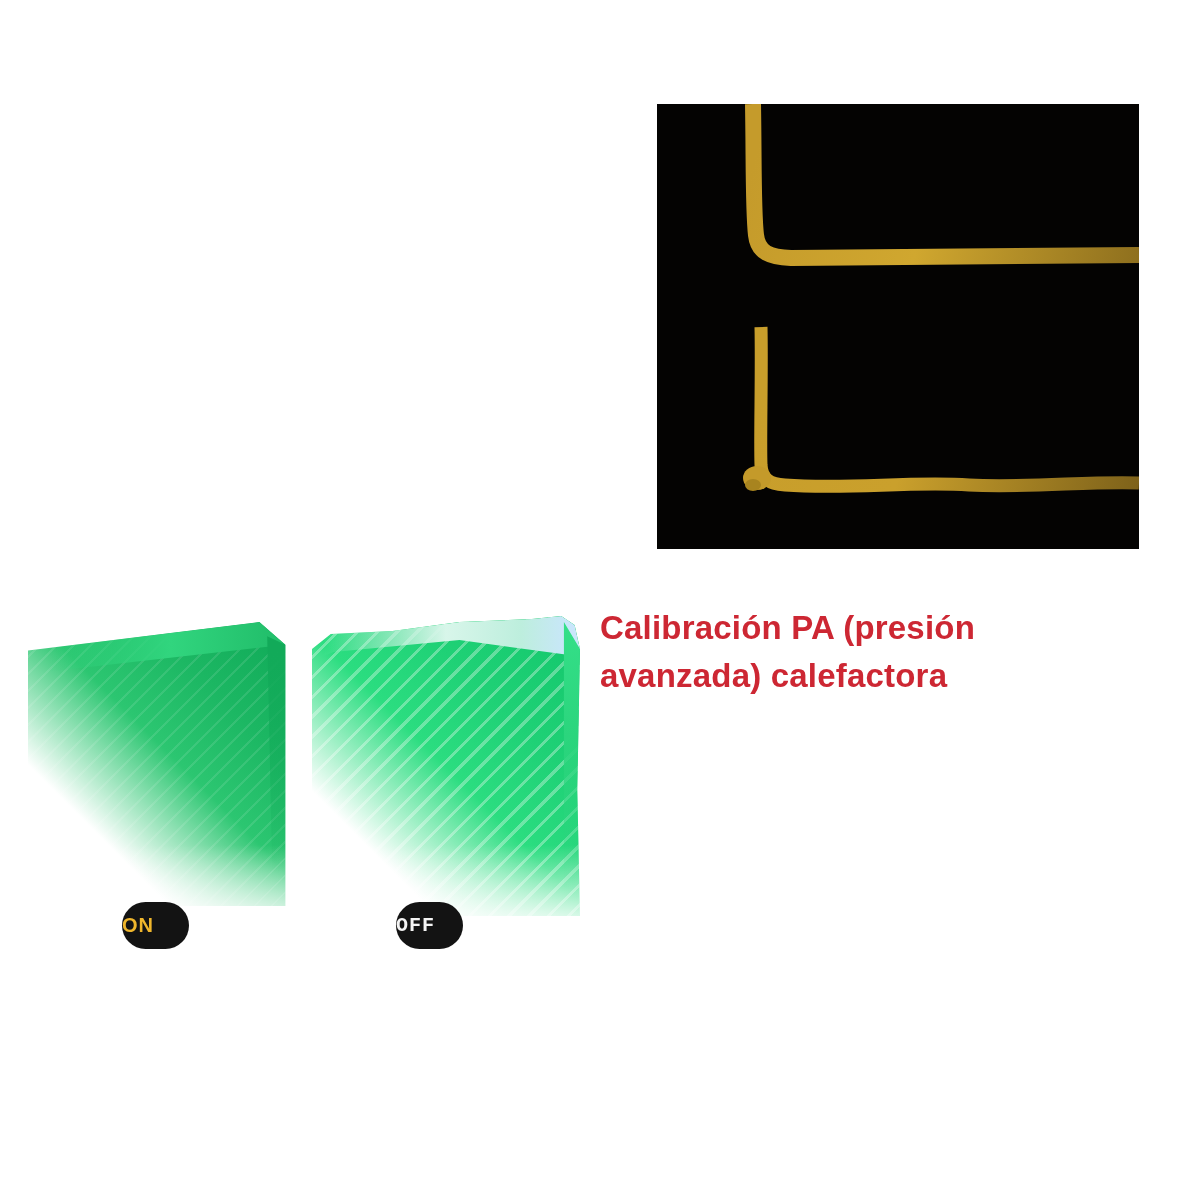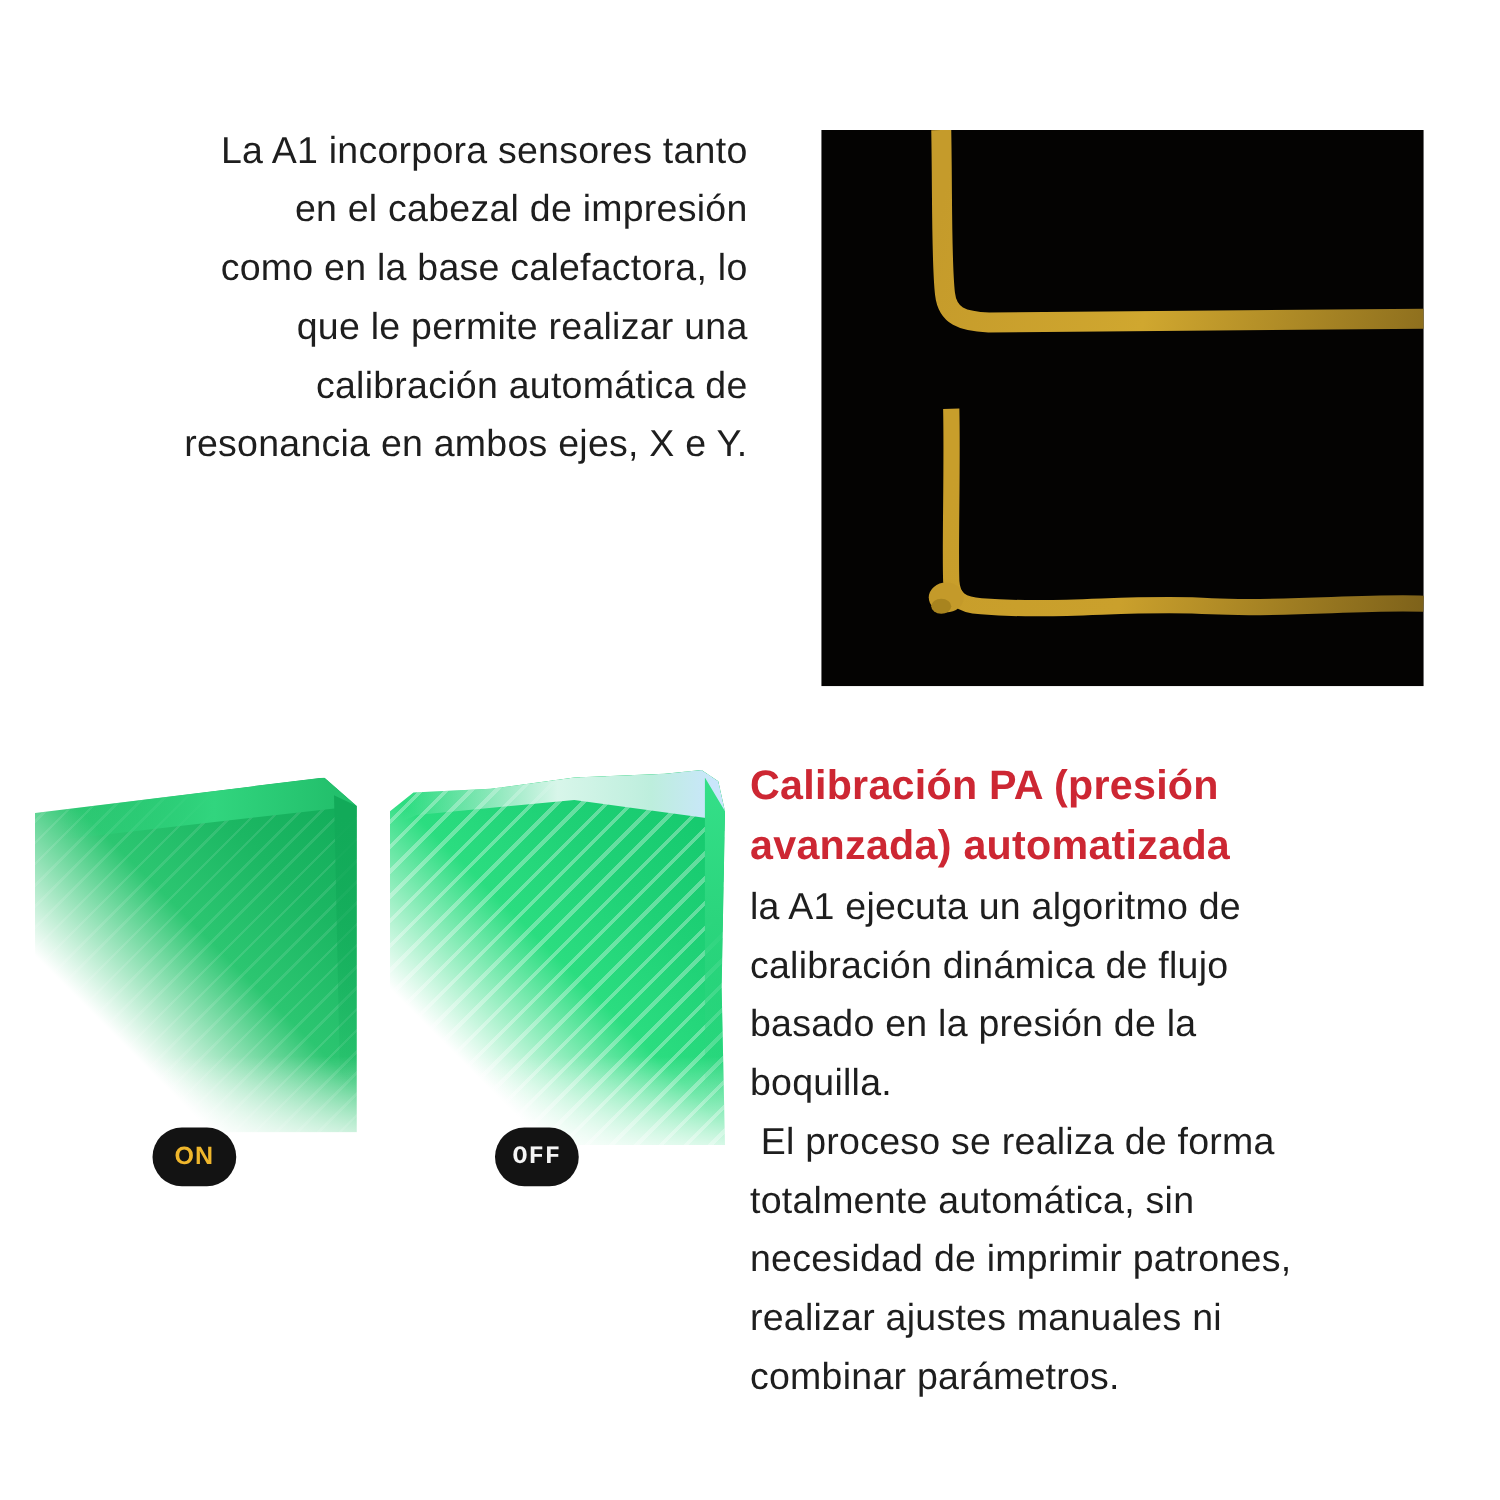--- a/index.html
+++ b/index.html
@@ -60,41 +60,35 @@
     content:"";position:absolute;inset:0;
     clip-path:polygon(94% 2%,100% 11%,99% 58%,100% 90%,94% 96%);
     background:linear-gradient(180deg,#35e089 0%,#2bd57d 40%,rgba(255,255,255,0) 92%);
   }
   .fade-bottom{
     position:absolute;left:0;right:0;top:235px;height:125px;z-index:2;
     background:linear-gradient(180deg,rgba(255,255,255,0) 0%,#ffffff 72%);
   }
   .badge{
     position:absolute;top:292px;width:67px;height:47px;border-radius:24px;
-    background:#131313;display:flex;align-items:center;justify-content:center;z-index:3;
+    background:#131313;display:flex;align-items:center;justify-content:flex-start;z-index:3;
   }
   .badge span{font-weight:bold;font-size:20px;letter-spacing:1px;}
   #badge-on{left:102px;}
   #badge-on span{color:#efb62c;}
   #badge-off{left:376px;}
   #badge-off span{color:#f4f4f4;font-family:Liberation Mono, monospace;}
 </style>
 </head>
 <body>
 
 <div class="page">
 
   <section>
     <div class="text-block" id="resonance-text">
-      <p class="body-text">La A1 incorpora sensores tanto
-en el cabezal de impresión
-como en la base calefactora, lo
-que le permite realizar una
-calibración automática de
-resonancia en ambos ejes, X e Y.</p>
     </div>
 
     <figure id="corner-photo">
       <svg viewBox="0 0 482 445" preserveAspectRatio="none">
         <defs>
           <linearGradient id="gold1" gradientUnits="userSpaceOnUse" x1="96" y1="60" x2="482" y2="150">
             <stop offset="0" stop-color="#c59b2b"></stop>
             <stop offset="0.45" stop-color="#d0a72f"></stop>
             <stop offset="1" stop-color="#8f701e"></stop>
           </linearGradient>
@@ -121,26 +115,17 @@
       <div class="badge" id="badge-on">
         <span>ON</span>
       </div>
       <div class="badge" id="badge-off">
         <span>OFF</span>
       </div>
     </figure>
 
     <div class="text-block" id="pa-text">
       <h2 class="heading">Calibración PA (presión
-avanzada) automatizada</h2>
-      <p class="body-text">la A1 ejecuta un algoritmo de
-calibración dinámica de flujo
-basado en la presión de la
-boquilla.
- El proceso se realiza de forma
-totalmente automática, sin
-necesidad de imprimir patrones,
-realizar ajustes manuales ni
-combinar parámetros.</p>
+avanzada) calefactora</h2>
     </div>
   </section>
 
 </div>
 
 </body></html>

